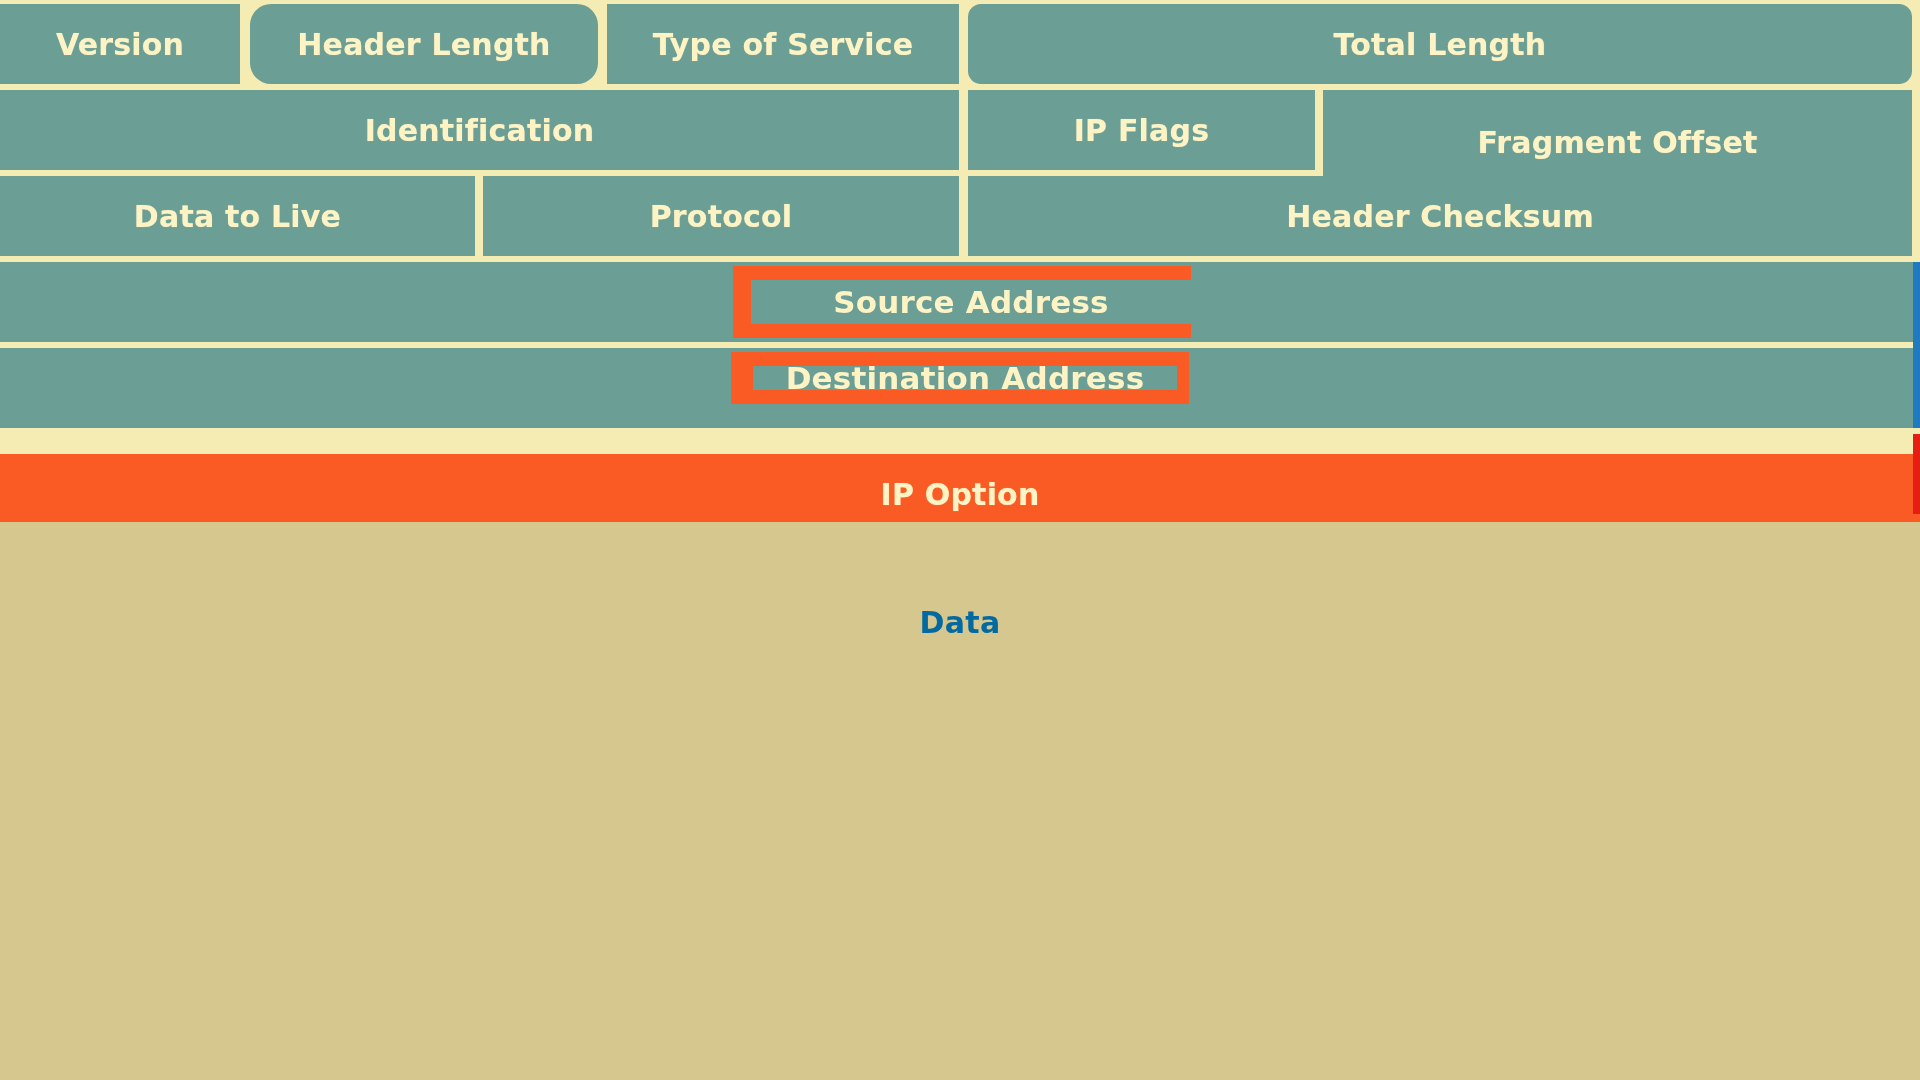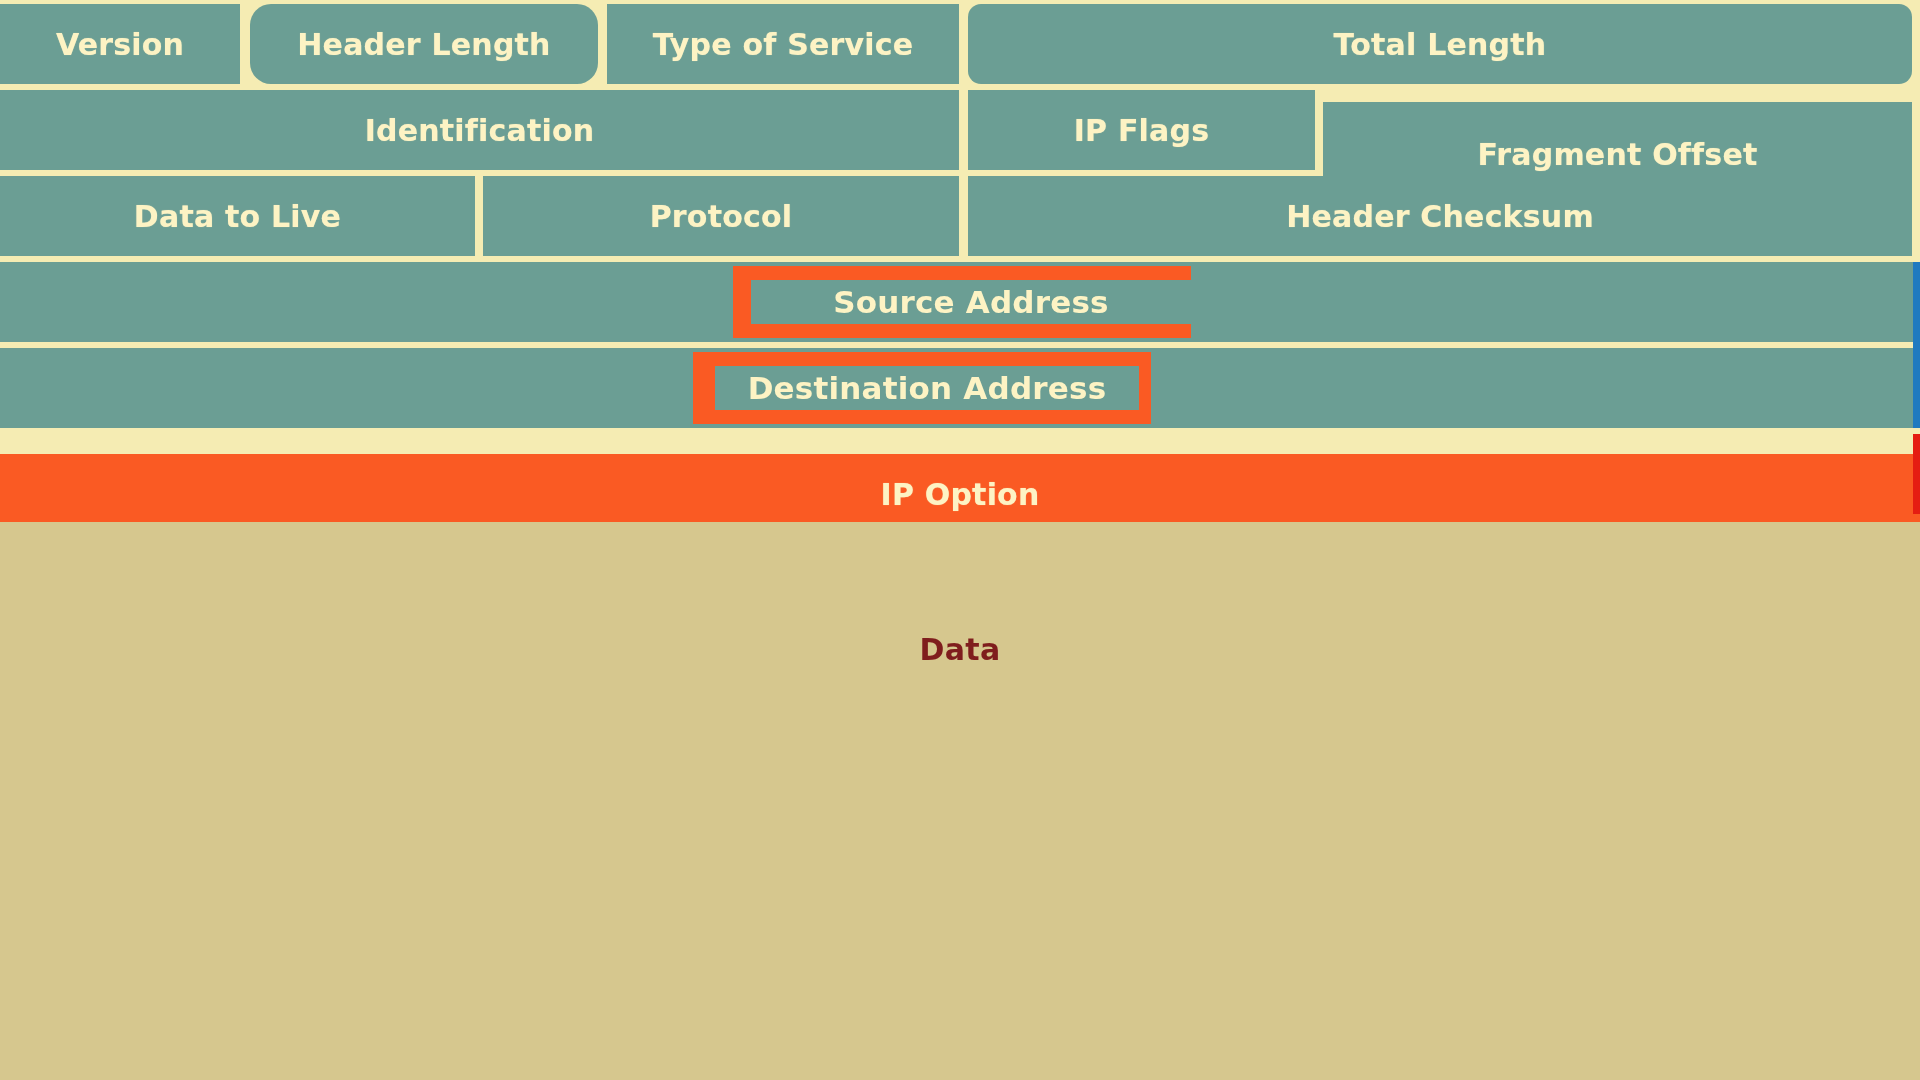--- a/index.html
+++ b/index.html
@@ -89,25 +89,25 @@
   
   #data-row {
     position: absolute;
     left: 0;
     background: #d6c78e;
     display: flex;
     align-items: flex-start;
     justify-content: center;
   }
   #data-label {
-    color: #7f1d1d;
+    color: #0369a1;
     font-family: "DejaVu Sans", sans-serif;
     font-weight: bold;
     font-size: 30px;
-    margin-top: 110px;
+    margin-top: 83px;
     letter-spacing: 0.3px;
   }
 
   
   .edge-sliver {
     position: absolute;
     right: 0;
     width: 7px;
   }
 </style>
@@ -133,21 +133,21 @@
   </div>
 
   <div class="cell" style="left:0px; top:90px; width:959px; height:80px;">
     <span class="cell-label">Identification</span>
   </div>
 
   <div class="cell" style="left:968px; top:90px; width:347px; height:80px;">
     <span class="cell-label">IP Flags</span>
   </div>
 
-  <div class="cell" style="left:1323px; top:90px; width:589px; height:104px;margin-top:12px;">
+  <div class="cell" style="left:1323px; top:90px; width:589px; height:104px;">
     <span class="cell-label">Fragment Offset</span>
   </div>
 
   <div class="cell" style="left:0px; top:176px; width:475px; height:80px;">
     <span class="cell-label">Data to Live</span>
   </div>
 
   <div class="cell" style="left:483px; top:176px; width:476px; height:80px;">
     <span class="cell-label">Protocol</span>
   </div>
@@ -157,21 +157,21 @@
   </div>
 
   <div class="addr-row" style="top:262px; height:80px;"></div>
   <div class="highlight-box" style="left:733px; top:266px; width:458px; height:72px; padding:14px 0 14px 18px;">
     <div class="highlight-inner">
       <span class="addr-label">Source Address</span>
     </div>
   </div>
 
   <div class="addr-row" style="top:348px; height:80px;"></div>
-  <div class="highlight-box" style="left:693px; top:352px; width:458px; height:72px; padding:14px 12px 14px 22px;">
+  <div class="highlight-box" style="left:731px; top:352px; width:458px; height:52px; padding:14px 12px 14px 22px;">
     <div class="highlight-inner">
       <span class="addr-label">Destination Address</span>
     </div>
   </div>
 
   <div id="ip-option-row" style="top:434px; width:1920px; height:80px;">
     <span class="cell-label">IP Option</span>
   </div>
 
   <div id="data-row" style="top:522px; width:1920px; height:558px;">

